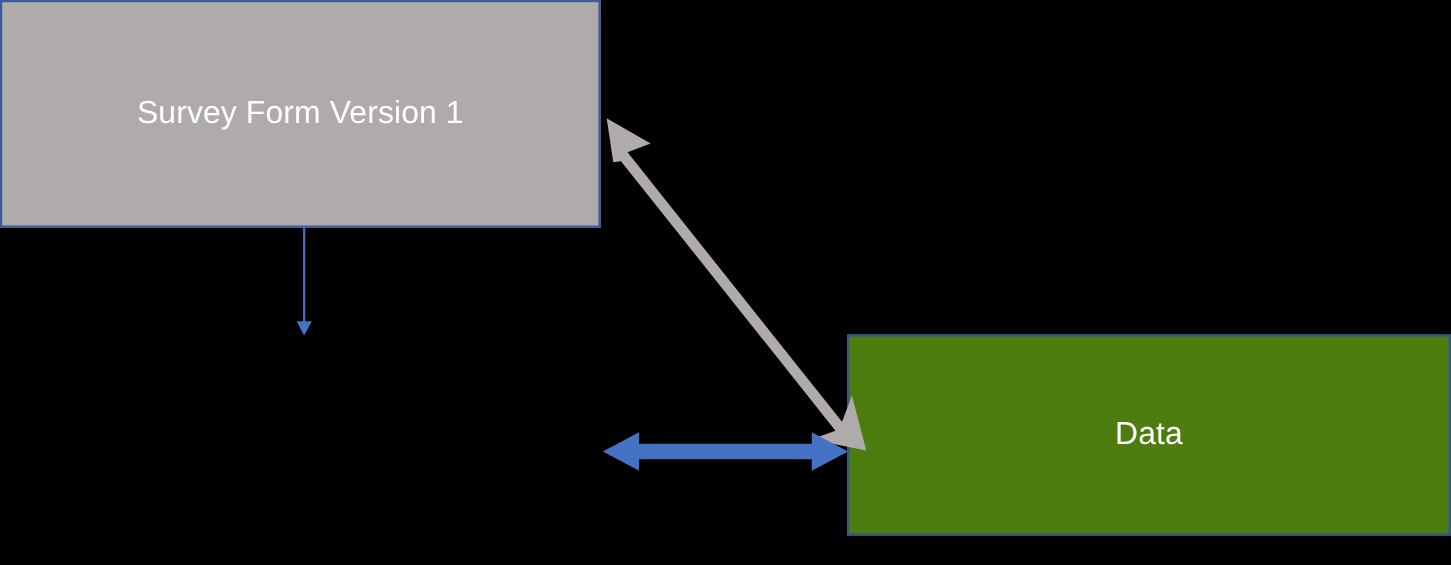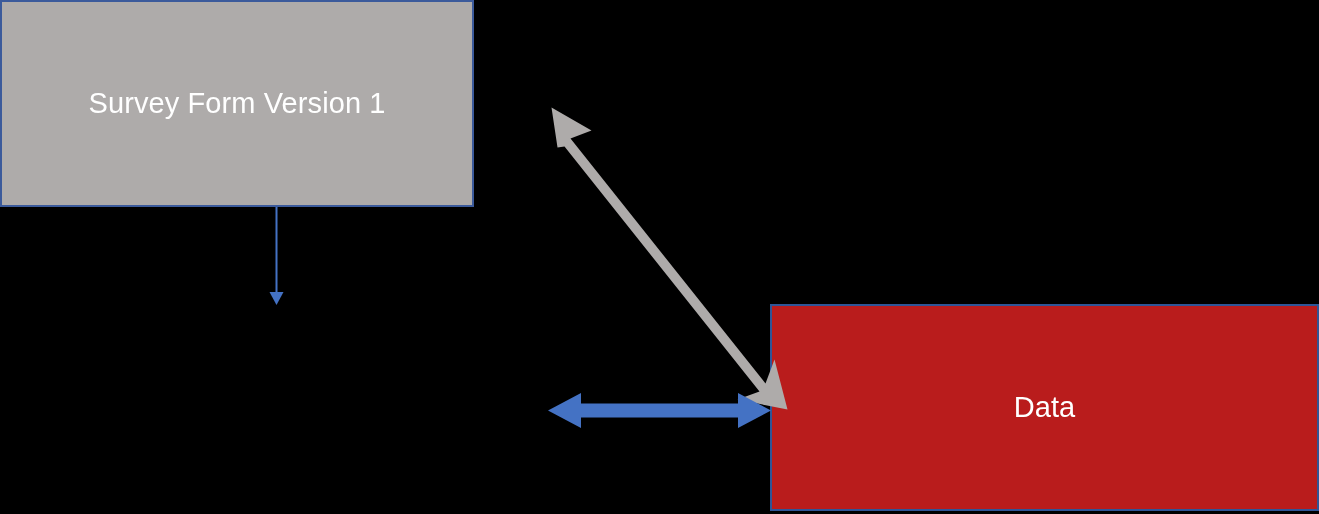--- a/index.html
+++ b/index.html
@@ -28,39 +28,39 @@
     color: #ffffff;
     font-size: 29px;
     font-weight: 400;
     letter-spacing: 0.1px;
     line-height: 1.1;
     white-space: nowrap;
   }
   #node-v1 {
     left: 0px;
     top: 0px;
-    width: 474px;
+    width: 546px;
     height: 207px;
     background: #AEABAA;
     border: 2px solid #3B5A9B;
   }
   #node-v2 {
     left: 0px;
     top: 303px;
     width: 549px;
     height: 209px;
     background: #4472C4;
     border: 2px solid #2F5597;
   }
   #node-data {
     left: 770px;
     top: 304px;
     width: 549px;
-    height: 207px;
-    background: #b91c1c;
+    height: 183px;
+    background: #4d7c0f;
     border: 2px solid #2F5597;
   }
   #arrows {
     position: absolute;
     left: 0;
     top: 0;
     width: 1319px;
     height: 514px;
     pointer-events: none;
   }

